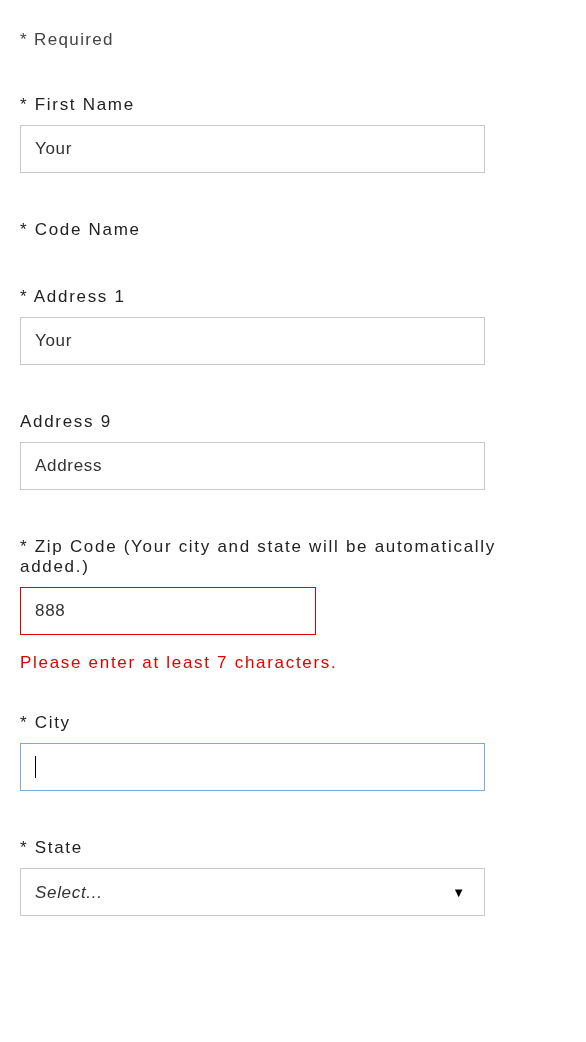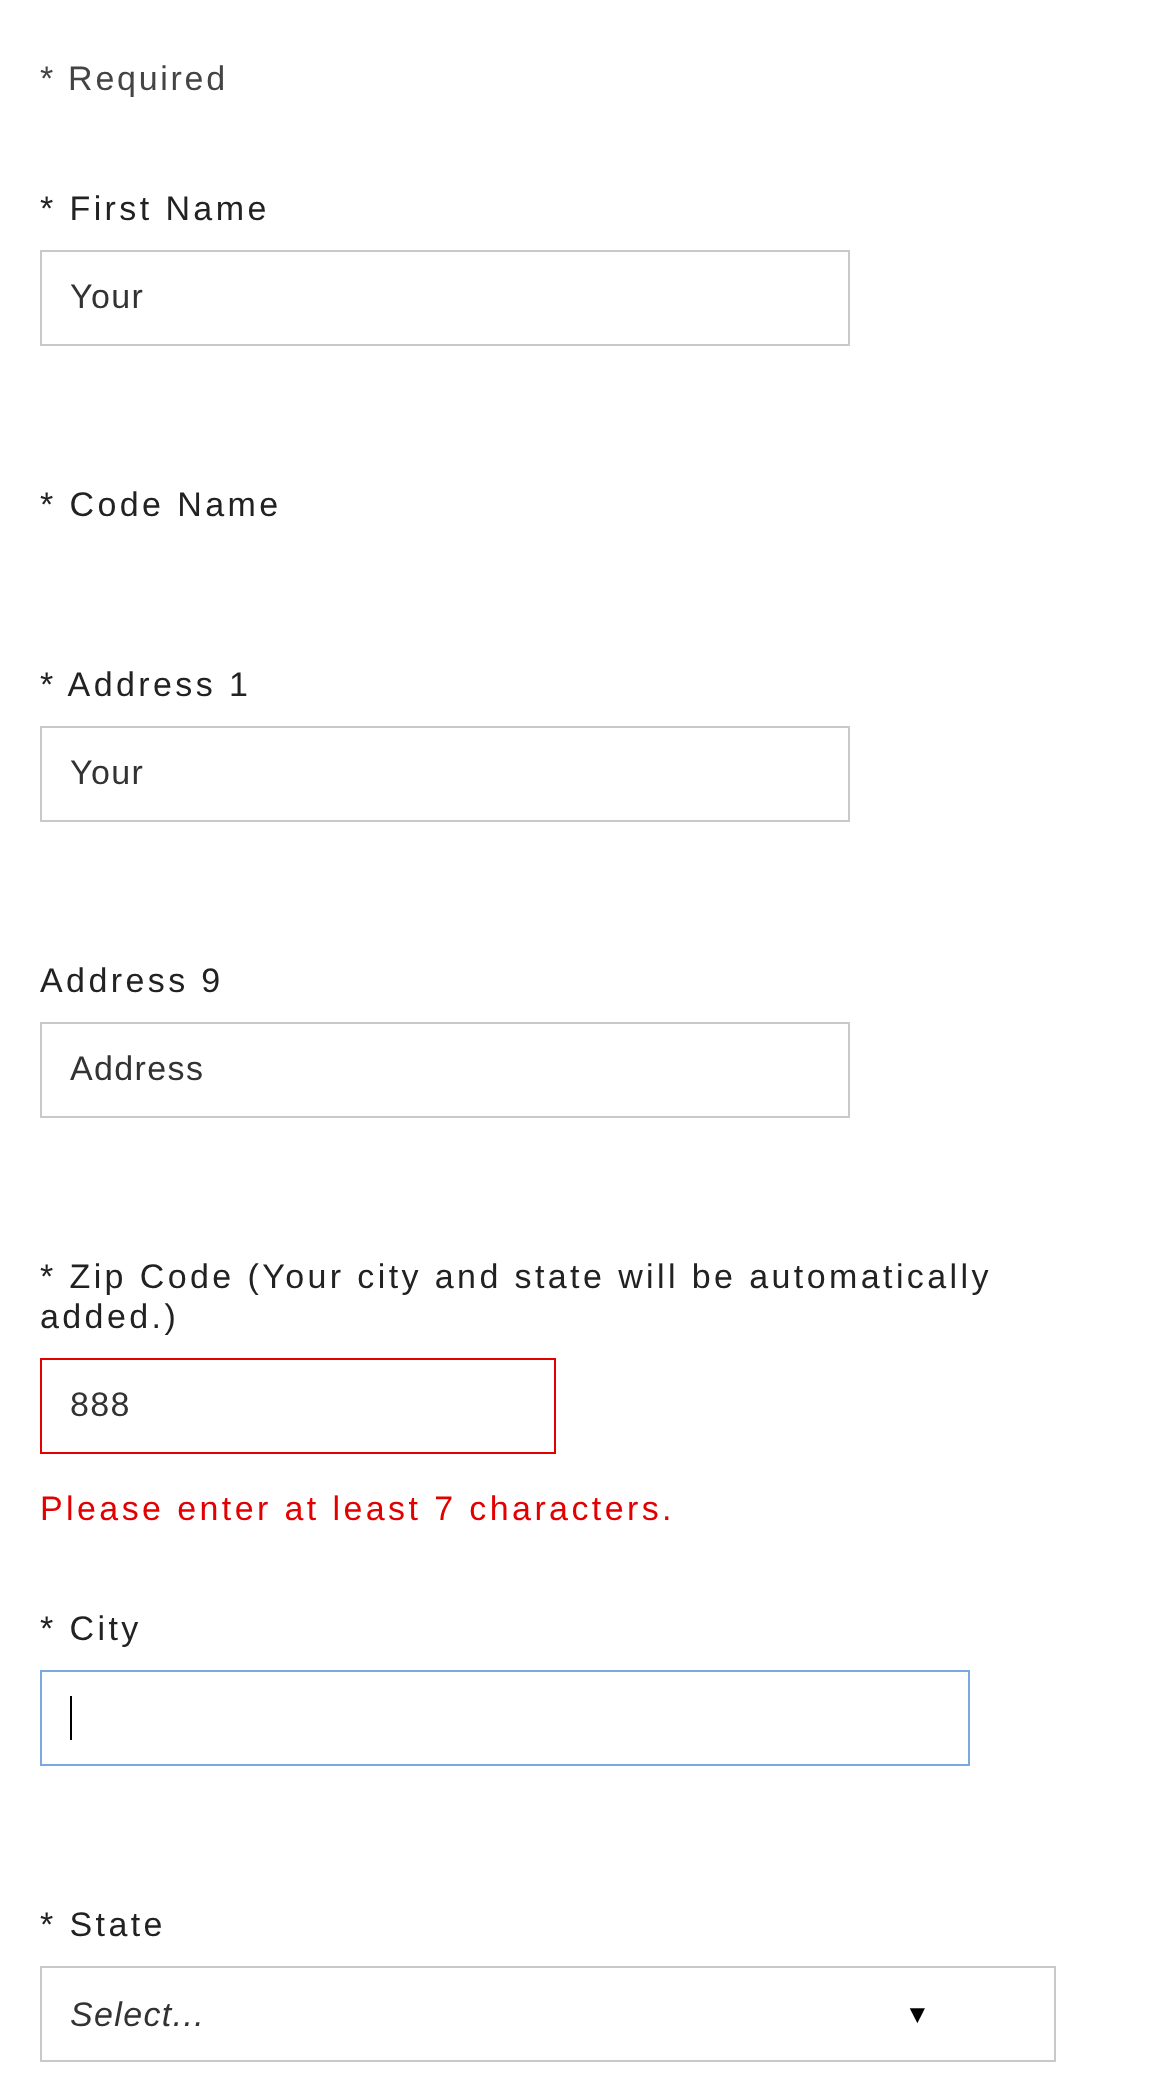--- a/index.html
+++ b/index.html
@@ -26,63 +26,63 @@
       font-weight: 400;
       letter-spacing: 0.2em;
       color: #222;
     }
     .required-note {
       font-size: 17px;
       color: #444;
       letter-spacing: 0.08em;
     }
     .field {
-      margin-bottom: 70px;
+      margin-bottom: 47px;
     }
     .field.error-field {
       margin-bottom: 15px;
     }
     .field-label {
       font-size: 17px;
       color: #222;
       margin-bottom: 10px;
       display: block;
       letter-spacing: 0.1em;
     }
     .field-input {
-      width: 405px;
+      width: 465px;
       height: 48px;
       border: 1px solid #c9c9c9;
       padding: 0 14px;
       font-size: 17px;
       color: #333;
       font-family: inherit;
       outline: none;
       background: #fff;
       letter-spacing: 0.04em;
     }
     .field-input.short {
-      width: 258px;
+      width: 296px;
     }
     .field-input.error {
       border: 1.5px solid #e30000;
     }
     .error-text {
       color: #e30000;
       font-size: 17px;
       margin-top: 18px;
       margin-bottom: 40px;
       letter-spacing: 0.1em;
     }
     .select-wrap {
       position: relative;
       width: 465px;
     }
     .field-select {
-      width: 508px;
+      width: 465px;
       height: 48px;
       border: 1px solid #c9c9c9;
       padding: 0 14px;
       font-size: 17px;
       font-style: italic;
       color: #333;
       font-family: inherit;
       outline: none;
       background: #fff;
       appearance: none;

